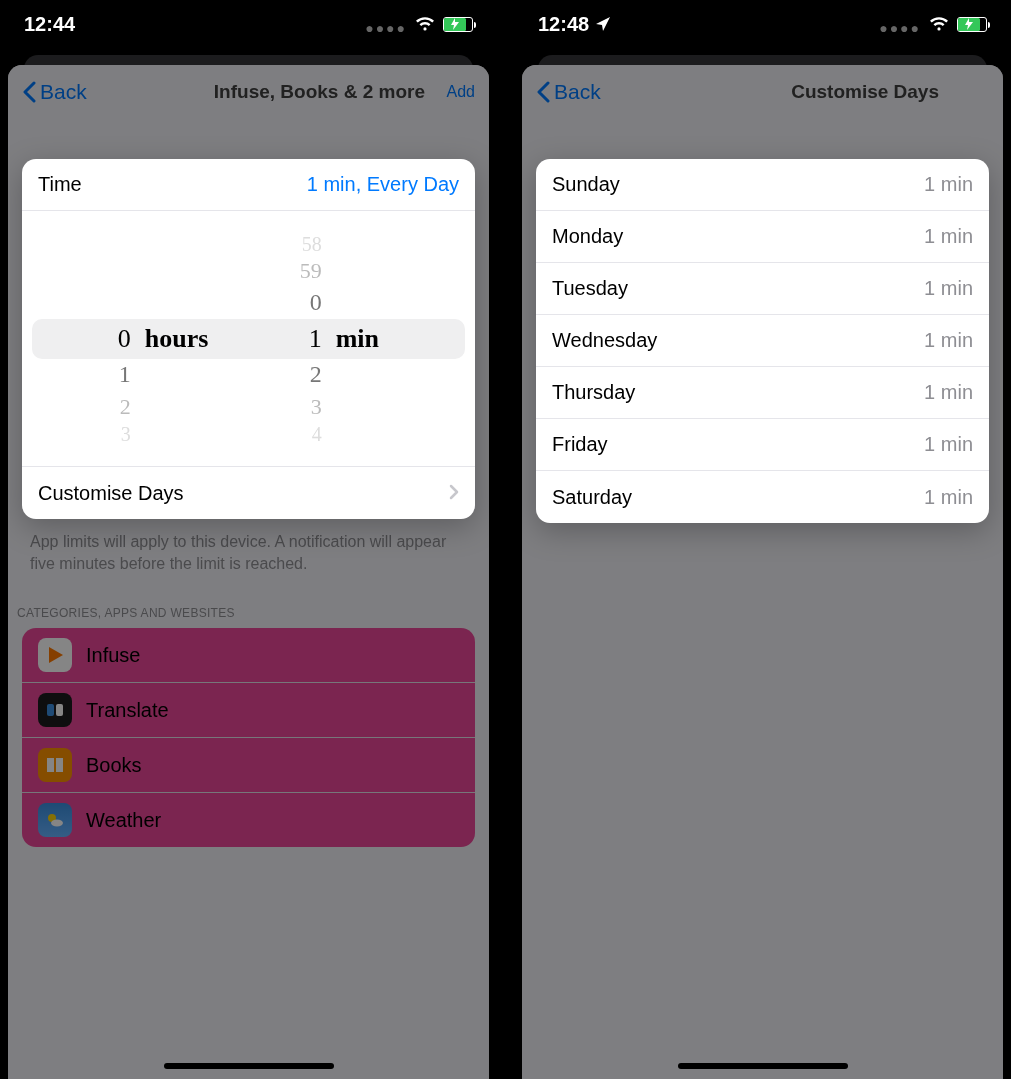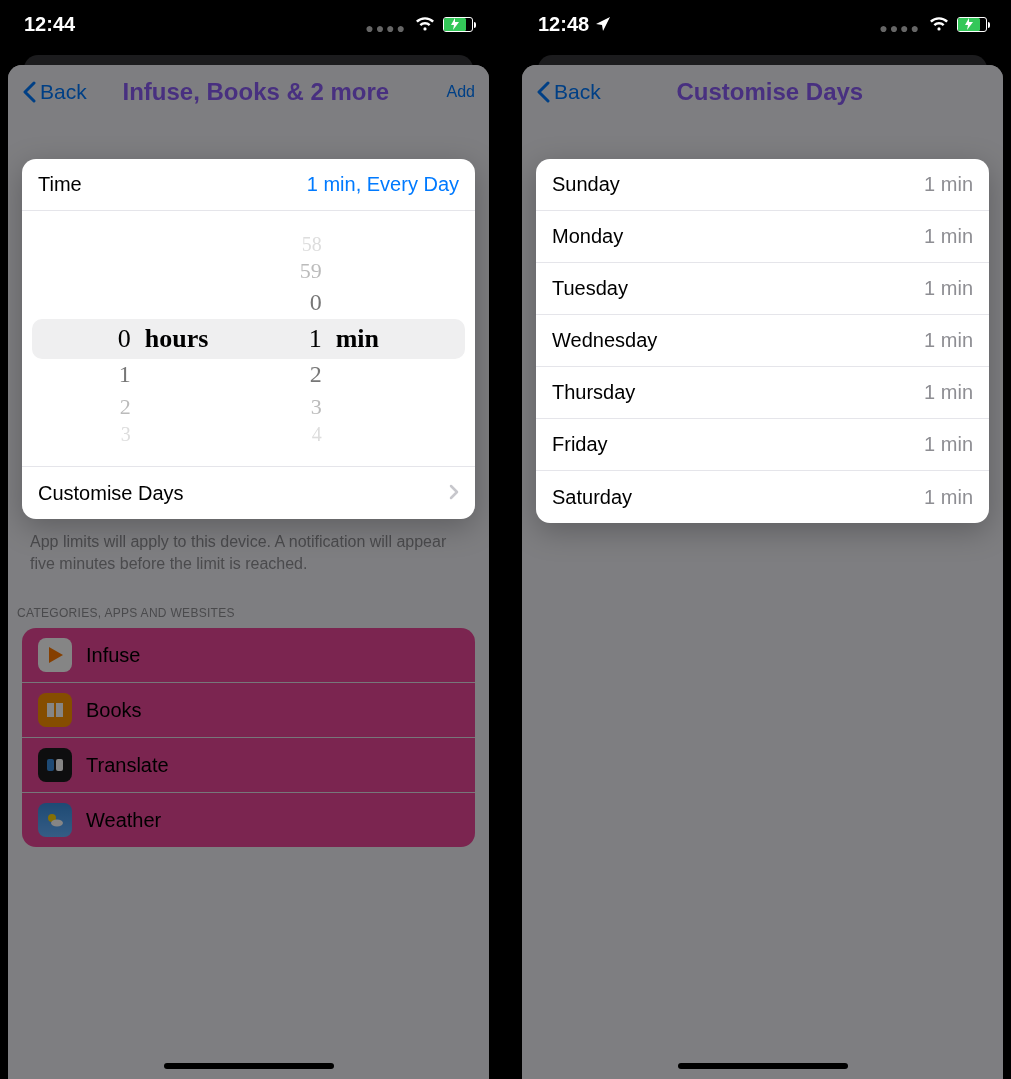--- a/index.html
+++ b/index.html
@@ -65,21 +65,21 @@
     position:absolute; inset:0; background:rgba(0,0,0,0.48); pointer-events:none;
     z-index:5;
   }
 
   .nav {
     height:54px; display:flex; align-items:center; justify-content:space-between;
     padding:0 14px;
   }
   .nav-back { display:flex; align-items:center; color:#007aff; font-size:21px; gap:4px;}
   .nav-back svg { display:block; }
-  .nav-title { font-size:24px; font-weight:600; color:#8b5cf6; text-align:center; flex:1;}
+  .nav-title { font-size:19px; font-weight:600; color:#404040; text-align:right; flex:1;}
   .nav-action { color:#007aff; font-size:16px; min-width:50px; text-align:right;}
   .nav-back-spacer { min-width:50px; }
 
   
   .card {
     position:relative; z-index:10;
     margin: 40px 14px 0 14px;
     background:#fff; border-radius:14px;
     box-shadow: 0 8px 30px rgba(0,0,0,0.25);
     overflow:hidden;
@@ -235,35 +235,35 @@
     <div class="list">
       <div class="list-row">
         <span class="app-icon i-infuse">
           <svg width="24" height="24" viewBox="0 0 24 24">
               <path d="M6 4l14 8-14 8V4z" fill="#ff7a00"></path>
             </svg>
         </span>
         <span>Infuse</span>
       </div>
       <div class="list-row">
-        <span class="app-icon i-books">
-          <svg width="22" height="22" viewBox="0 0 22 22">
-              <path d="M3 4h7v14H3zM12 4h7v14h-7z" fill="#fff"></path>
-            </svg>
-        </span>
-        <span>Books</span>
-      </div>
-      <div class="list-row">
         <span class="app-icon i-translate">
           <svg width="22" height="22" viewBox="0 0 22 22">
               <rect x="3" y="5" width="7" height="12" rx="2" fill="#3a8fe0"></rect>
               <rect x="12" y="5" width="7" height="12" rx="2" fill="#fff"></rect>
             </svg>
         </span>
         <span>Translate</span>
+      </div>
+      <div class="list-row">
+        <span class="app-icon i-books">
+          <svg width="22" height="22" viewBox="0 0 22 22">
+              <path d="M3 4h7v14H3zM12 4h7v14h-7z" fill="#fff"></path>
+            </svg>
+        </span>
+        <span>Books</span>
       </div>
       <div class="list-row">
         <span class="app-icon i-weather">
           <svg width="22" height="22" viewBox="0 0 22 22">
               <circle cx="8" cy="9" r="4" fill="#ffd60a"></circle>
               <ellipse cx="13" cy="14" rx="6" ry="3.5" fill="#fff"></ellipse>
             </svg>
         </span>
         <span>Weather</span>
       </div>

